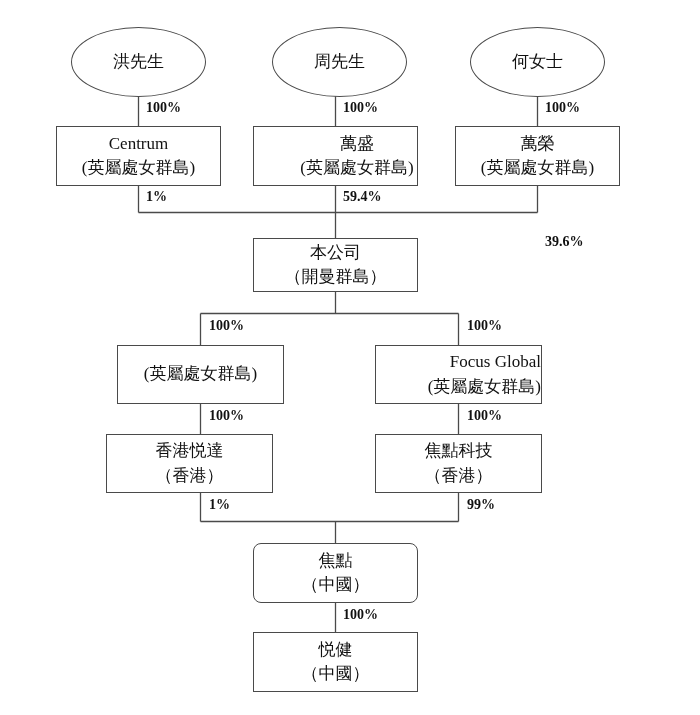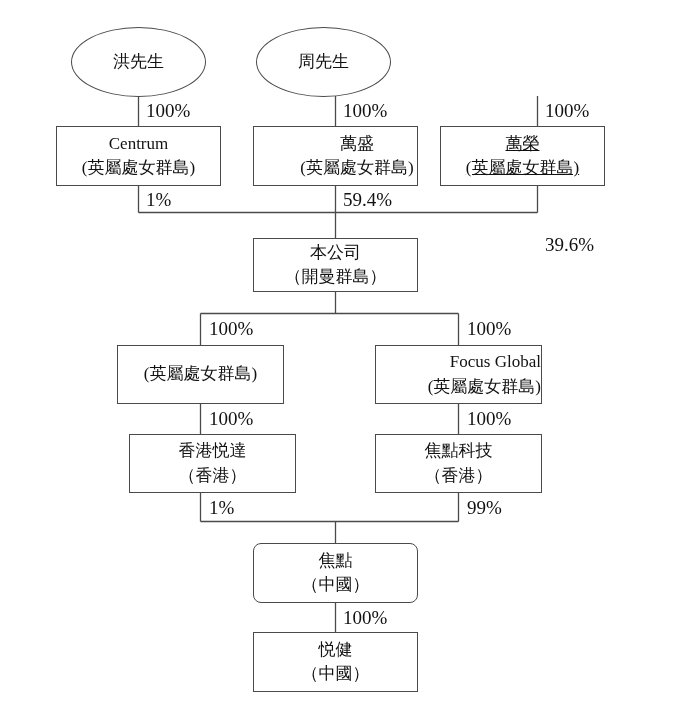--- a/index.html
+++ b/index.html
@@ -22,23 +22,24 @@
     flex-direction: column;
     align-items: center;
     justify-content: center;
     text-align: center;
     font-size: 17px;
     line-height: 1.42;
   }
   .ellipse { border-radius: 50%; }
   .pct {
     position: absolute;
-    font-size: 19px;
+    font-size: 14px;
     line-height: 1;
     white-space: nowrap;
+    font-weight: bold;
   }
   .nm, .pl { display: block; }
 </style>
 </head>
 <body>
 
 <div id="canvas">
 
   <svg id="wires" viewBox="0 0 700 715" xmlns="http://www.w3.org/2000/svg">
     <g stroke="#4a4a4a" stroke-width="1.3" fill="none">
@@ -66,51 +67,54 @@
       <path d="M200.5 521.5 H458.5"></path>
       <path d="M335.5 521.5 V543"></path>
 
       <path d="M335.5 603 V632"></path>
     </g>
   </svg>
 
   <div class="node ellipse" style="left:71px; top:27px; width:135px; height:70px;">
     <span class="nm">洪先生</span>
   </div>
-  <div class="node ellipse" style="left:256px; top:27px; width:135px; height:70px;">
+  <div class="node ellipse" style="left:272px; top:27px; width:135px; height:70px;">
     <span class="nm">周先生</span>
+  </div>
+  <div class="node ellipse" style="left:470px; top:27px; width:135px; height:70px;">
+    <span class="nm">何女士</span>
   </div>
 
   <div class="node" style="left:56px; top:126px; width:165px; height:60px;">
     <span class="nm">Centrum</span>
     <span class="pl">(英屬處女群島)</span>
   </div>
   <div class="node" style="left:253px; top:126px; width:165px; height:60px;padding-left:43px;">
     <span class="nm">萬盛</span>
     <span class="pl">(英屬處女群島)</span>
   </div>
-  <div class="node" style="left:440px; top:126px; width:165px; height:60px;text-decoration:underline;">
+  <div class="node" style="left:455px; top:126px; width:165px; height:60px;">
     <span class="nm">萬榮</span>
     <span class="pl">(英屬處女群島)</span>
   </div>
 
   <div class="node" style="left:253px; top:238px; width:165px; height:54px;text-align:right;">
     <span class="nm">本公司</span>
     <span class="pl">（開曼群島）</span>
   </div>
 
   <div class="node" style="left:117px; top:345px; width:167px; height:59px;">
     <span class="pl">(英屬處女群島)</span>
   </div>
   <div class="node" style="left:375px; top:345px; width:167px; height:59px;align-items:flex-end;">
     <span class="nm">Focus Global</span>
     <span class="pl">(英屬處女群島)</span>
   </div>
 
-  <div class="node" style="left:129px; top:434px; width:167px; height:59px;">
+  <div class="node" style="left:106px; top:434px; width:167px; height:59px;">
     <span class="nm">香港悦達</span>
     <span class="pl">（香港）</span>
   </div>
   <div class="node" style="left:375px; top:434px; width:167px; height:59px;">
     <span class="nm">焦點科技</span>
     <span class="pl">（香港）</span>
   </div>
 
   <div class="node" style="left:253px; top:543px; width:165px; height:60px;border-radius:8px;">
     <span class="nm">焦點</span>

